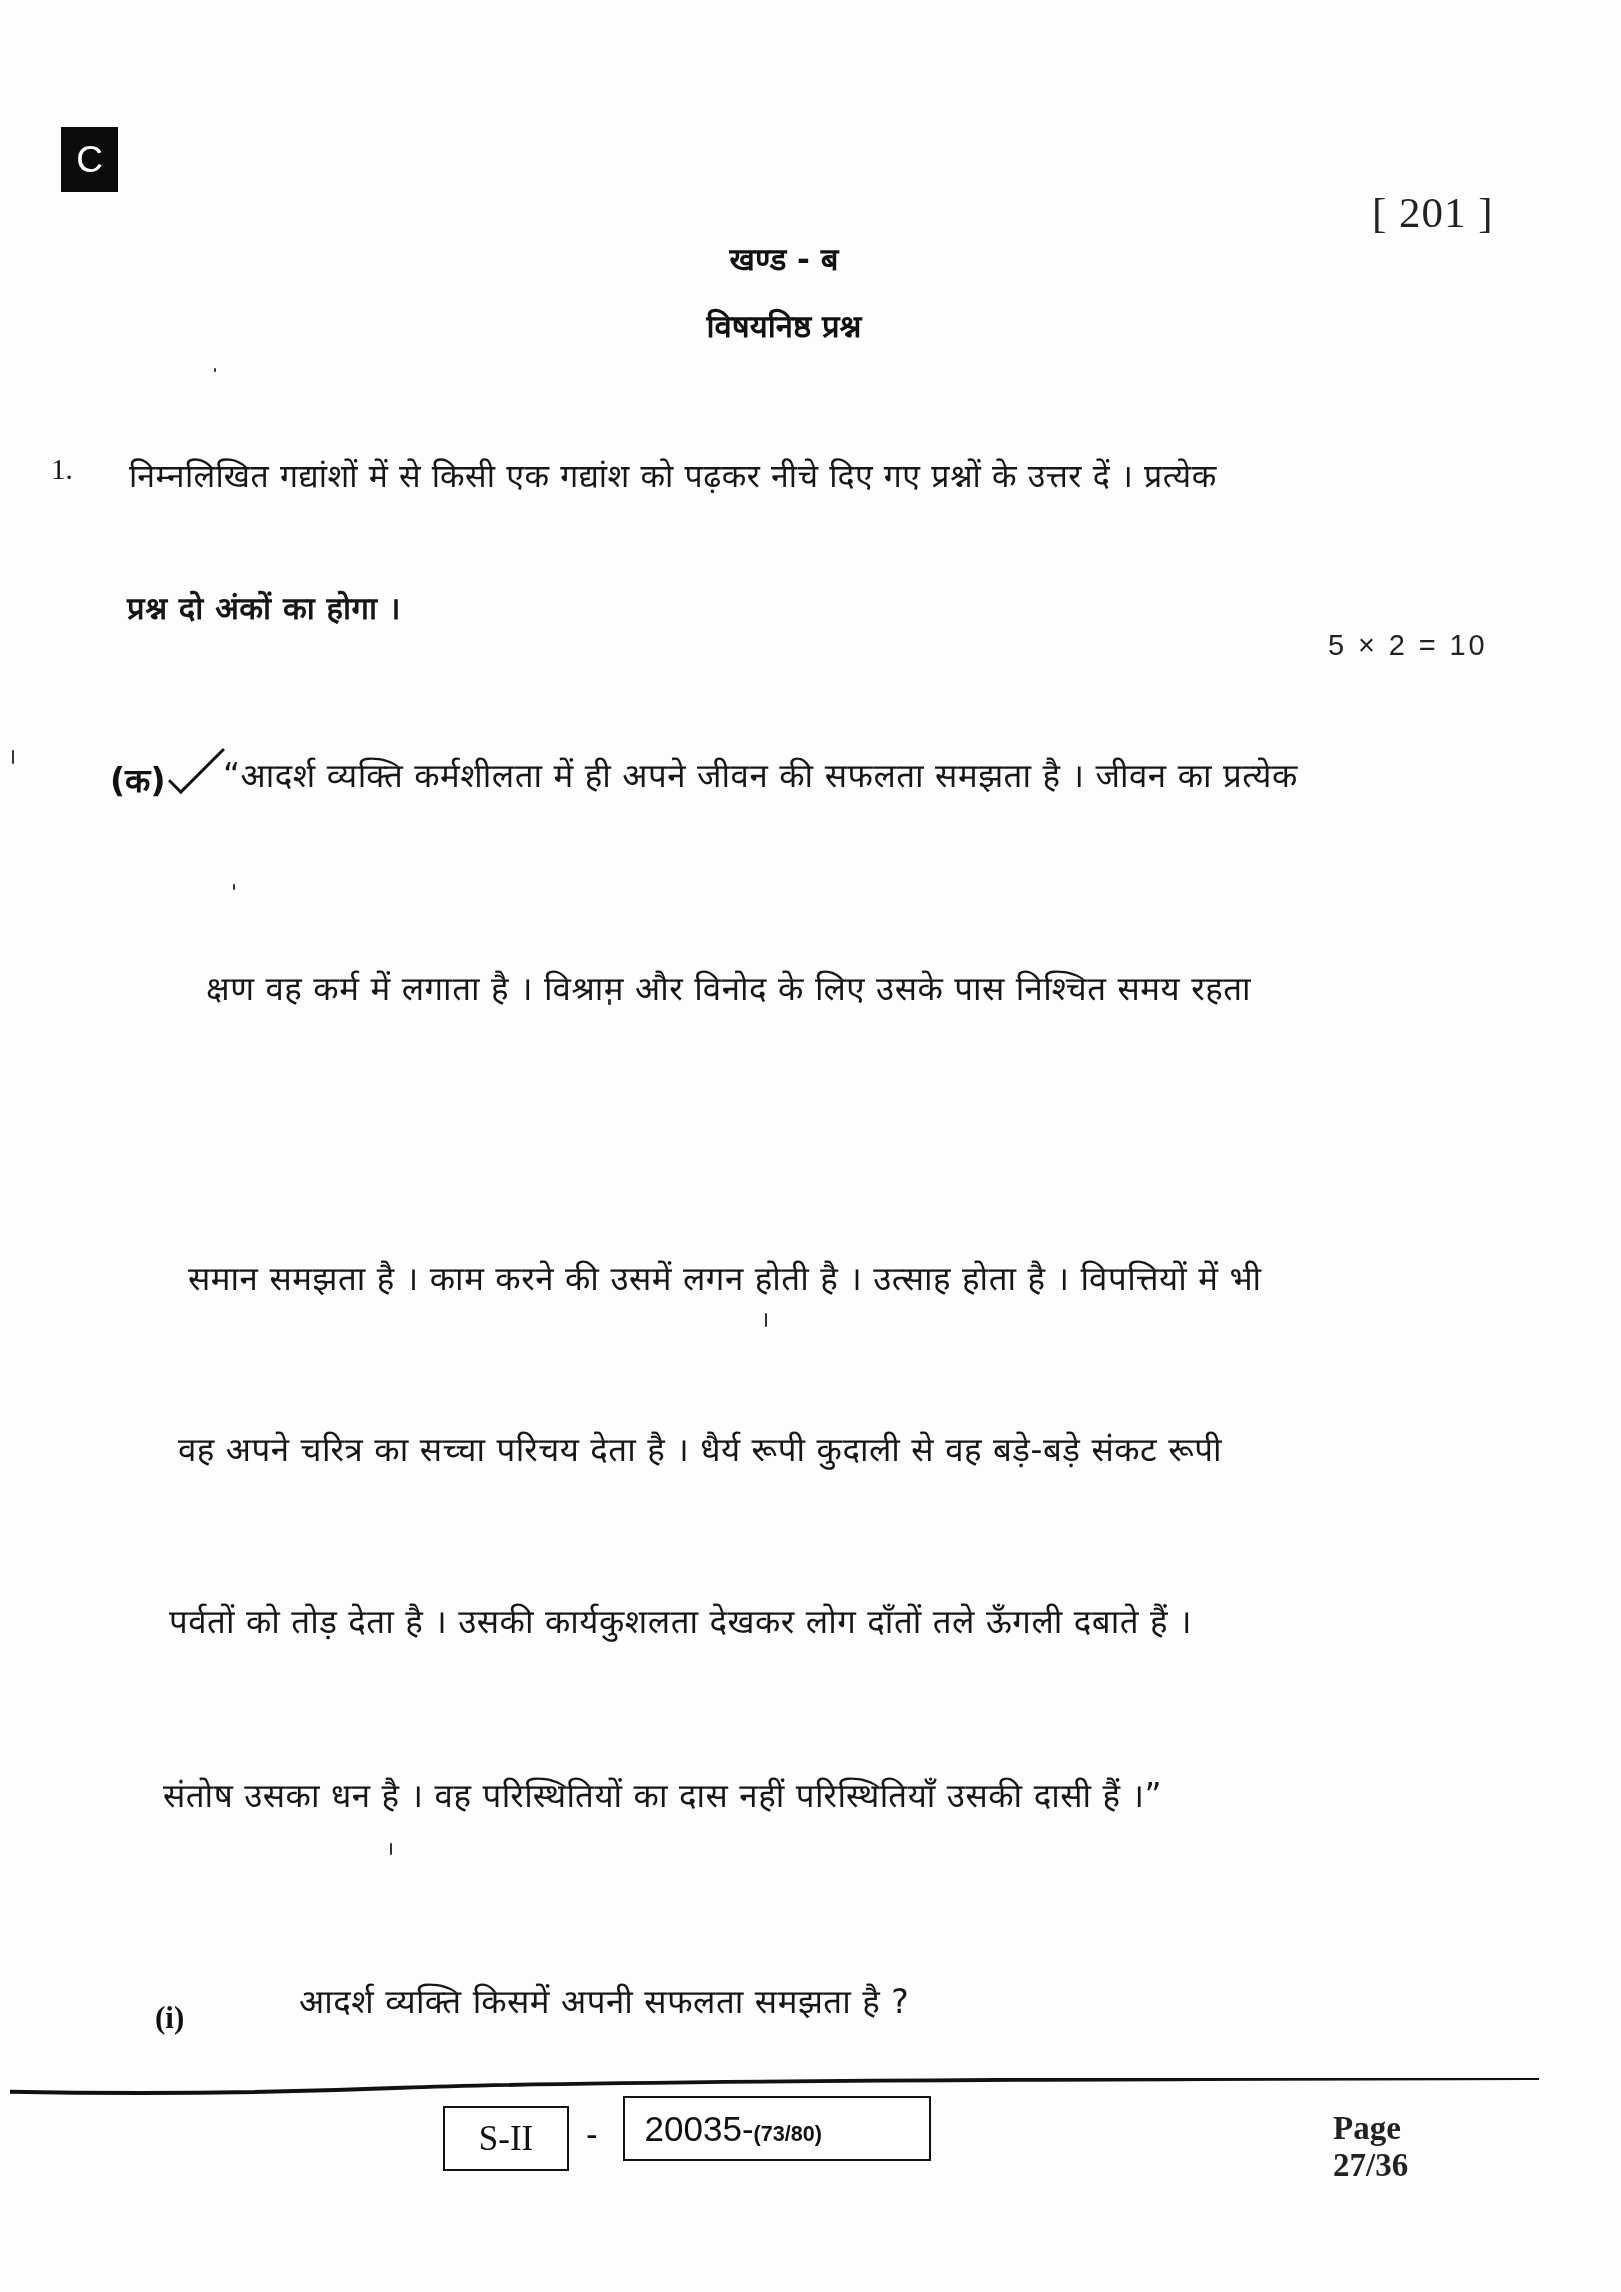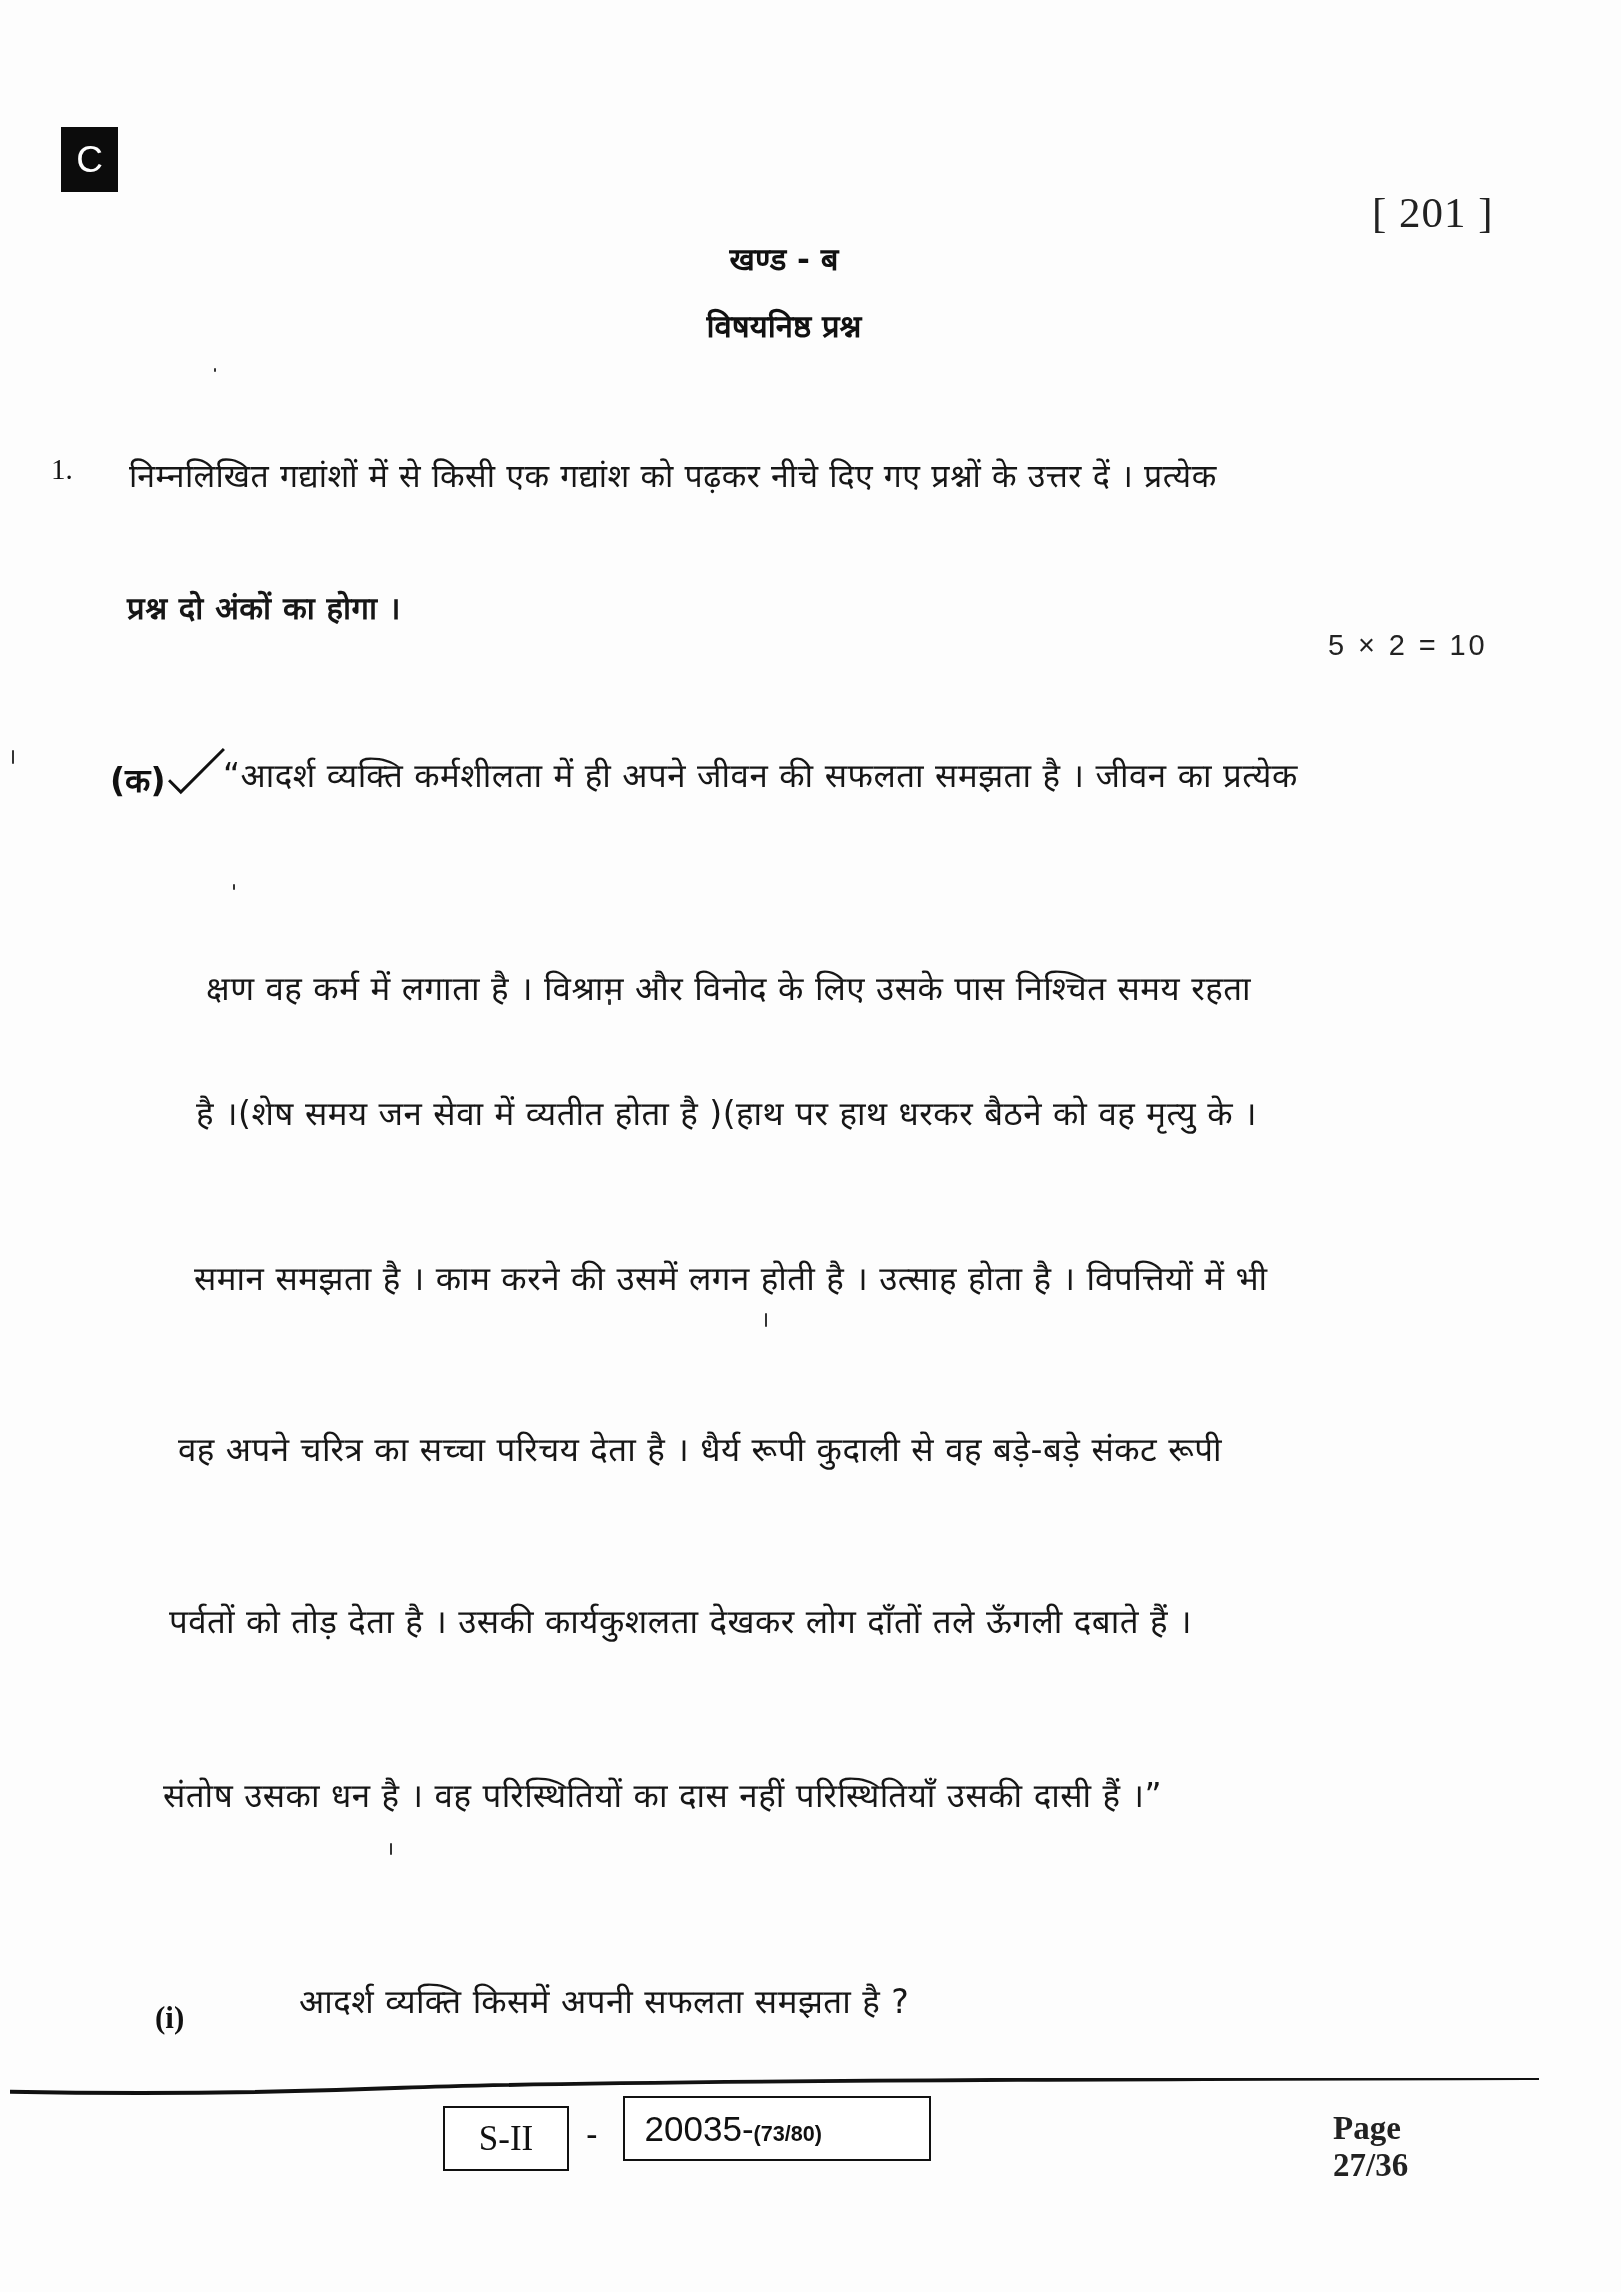--- a/index.html
+++ b/index.html
@@ -185,22 +185,21 @@
   <div class="line bold" style="left:127px; top:586px; font-size:31px;">प्रश्न दो अंकों का होगा ।</div>
   <div class="marks">5 × 2 = 10</div>
 
   <div class="option-label">(क)</div>
   <svg class="tick-mark" viewBox="0 0 60 50">
     <path d="M2 34 L14 46 L58 2" stroke="#111" stroke-width="3" fill="none"></path>
   </svg>
 
   <div class="line" style="left:223px; top:752px;">“आदर्श व्यक्ति कर्मशीलता में ही अपने जीवन की सफलता समझता है । जीवन का प्रत्येक</div>
   <div class="line" style="left:206px; top:925px;margin-top:40px;">क्षण वह कर्म में लगाता है । विश्राम और विनोद के लिए उसके पास निश्चित समय रहता</div>
-  <div class="line" style="left:196px; top:1090px;">है ।(शेष समय जन सेवा में व्यतीत होता है )(हाथ पर हाथ धरकर बैठने को वह मृत्यु के ।</div>
-  <div class="line" style="left:188px; top:1255px;margin-left:6px;">समान समझता है । काम करने की उसमें लगन होती है । उत्साह होता है । विपत्तियों में भी</div>
+  <div class="line" style="left:188px; top:1255px;">समान समझता है । काम करने की उसमें लगन होती है । उत्साह होता है । विपत्तियों में भी</div>
   <div class="line" style="left:178px; top:1426px;">वह अपने चरित्र का सच्चा परिचय देता है । धैर्य रूपी कुदाली से वह बड़े-बड़े संकट रूपी</div>
   <div class="line" style="left:169px; top:1598px;">पर्वतों को तोड़ देता है । उसकी कार्यकुशलता देखकर लोग दाँतों तले ऊँगली दबाते हैं ।</div>
   <div class="line" style="left:163px; top:1772px;">संतोष उसका धन है । वह परिस्थितियों का दास नहीं परिस्थितियाँ उसकी दासी हैं ।”</div>
 
   <div class="sub-q-label">(i)</div>
   <div class="line" style="left:299px; top:1978px;">आदर्श व्यक्ति किसमें अपनी सफलता समझता है ?</div>
 
   <svg class="footer-rule" viewBox="0 0 1560 20" preserveAspectRatio="none">
     <path d="M0 14 Q200 18 400 10 T1560 0" stroke="#111" stroke-width="4" fill="none"></path>
   </svg>

